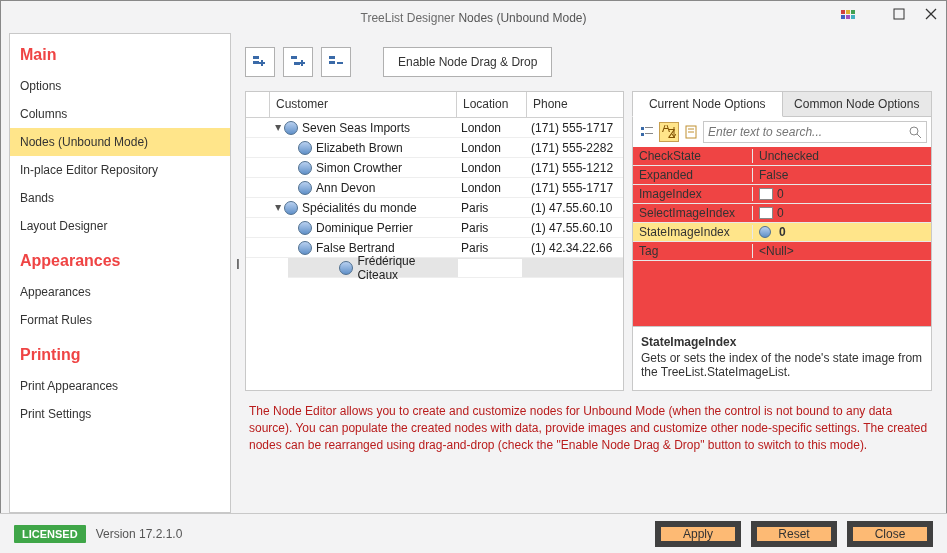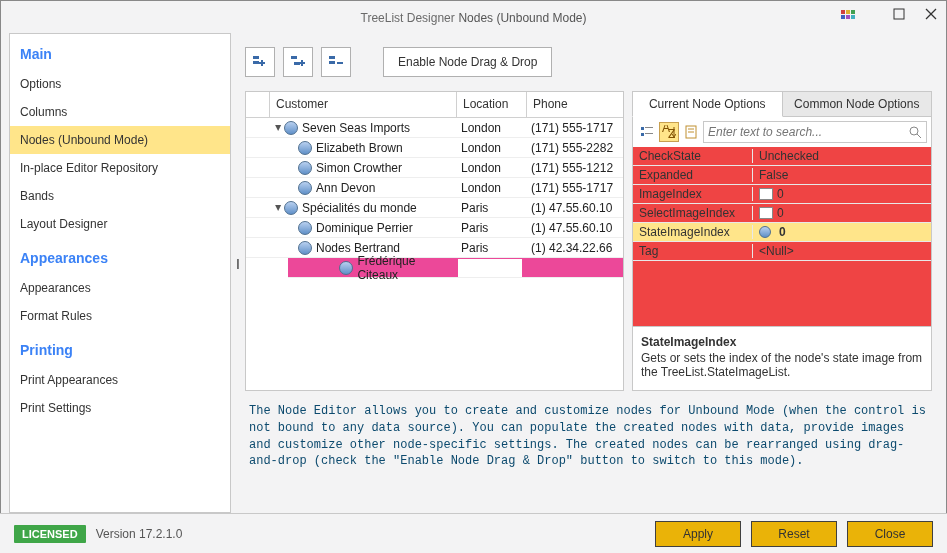--- a/index.html
+++ b/index.html
@@ -12,21 +12,21 @@
 .titlebar .controls { position: absolute; right: 8px; top: 6px; display: flex; gap: 18px; align-items: center; }
 .titlebar .icon-grid { position: absolute; right: 90px; top: 8px; width: 16px; height: 16px; }
 .win-btn { width: 14px; height: 14px; display: inline-flex; align-items: center; justify-content: center; cursor: pointer; }
 
 
 .container { display: flex; height: 480px; padding: 0 8px; gap: 8px; }
 .sidebar { width: 222px; background: #fff; border: 1px solid #c8c8c8; overflow-y: auto; }
 .content { flex: 1; background: #f3f3f4; display: flex; flex-direction: column; }
 
 
-.sb-section { font-weight: bold; color: #3b82f6; padding: 12px 10px 8px 10px; font-size: 14px; }
+.sb-section { font-weight: bold; color: #ef4444; padding: 12px 10px 8px 10px; font-size: 16px; }
 .sb-item { padding: 7px 10px 7px 10px; cursor: pointer; color: #333; }
 .sb-item.active { background: #ffe58a; }
 
 
 .toolbar { display: flex; gap: 8px; padding: 14px 0 14px 6px; align-items: center; }
 .icon-btn { width: 30px; height: 30px; border: 1px solid #b0b0b0; background: #fff; display: flex; align-items: center; justify-content: center; cursor: pointer; }
 .text-btn { height: 30px; border: 1px solid #b0b0b0; background: #fff; padding: 0 14px; display: flex; align-items: center; cursor: pointer; color: #333; }
 
 
 .editor-area { display: flex; gap: 8px; height: 300px; padding: 0 6px; }
@@ -38,21 +38,21 @@
 .gh-cell { border-right: 1px solid #d0d0d0; padding: 5px 6px; color: #333; font-size: 12px; }
 .gh-blank { width: 24px; }
 .gh-cust { flex: 1; }
 .gh-loc { width: 70px; }
 .gh-phone { width: 96px; }
 .grid-row { display: flex; height: 20px; align-items: center; border-bottom: 1px solid #eee; }
 .cell { padding: 2px 4px; font-size: 12px; color: #222; }
 .cell-indent { display: flex; align-items: center; }
 .person-icon { width: 14px; height: 14px; border-radius: 50%; background: linear-gradient(#b8d0f0,#6090c8); border: 1px solid #507090; display: inline-block; margin-right: 4px; flex-shrink: 0; }
 .expand { width: 10px; display: inline-block; text-align: center; color: #555; cursor: pointer; }
-.grid-row.editing { background: #ec4899; margin-left: 42px; }
+.grid-row.editing { background: #e5e5e5; margin-left: 42px; }
 .edit-cell { background: #fff; height: 18px; width: 64px; }
 .ibeam-cursor { position: absolute; left: -10px; top: 164px; font-size: 14px; color: #333; }
 
 
 .tabs { display: flex; height: 26px; }
 .tab { flex: 1; border: 1px solid #c8c8c8; background: #e8e8e8; display: flex; align-items: center; justify-content: center; cursor: pointer; color: #333; font-size: 12px; }
 .tab.active { background: #fff; border-bottom: 1px solid #fff; }
 .prop-toolbar { display: flex; gap: 2px; padding: 4px 4px; border-left: 1px solid #c8c8c8; border-right: 1px solid #c8c8c8; background: #fff; align-items: center; }
 .mini-icon { width: 20px; height: 20px; border: 1px solid transparent; display: flex; align-items: center; justify-content: center; cursor: pointer; }
 .mini-icon.active { background: #ffe58a; border-color: #c8a050; }
@@ -64,28 +64,28 @@
 .prop-name { width: 120px; padding: 0 6px; border-right: 1px solid #e8e8e8; color: #333; }
 .prop-val { flex: 1; padding: 0 6px; color: #333; display: flex; align-items: center; gap: 4px; }
 .prop-row.sel .prop-name { }
 .prop-row.sel .prop-val { font-weight: bold; }
 .swatch { width: 14px; height: 12px; border: 1px solid #888; background: #fff; display: inline-block; }
 .prop-help { border: 1px solid #c8c8c8; border-top: 0; background: #fff; padding: 8px; height: 64px; }
 .prop-help .hn { font-weight: bold; color: #333; }
 .prop-help .hd { color: #333; margin-top: 2px; }
 
 
-.desc { padding: 12px 10px 0 10px; color: #0c4a6e; line-height: 1.4; font-family: Liberation Mono, monospace; }
+.desc { padding: 12px 10px 0 10px; color: #b91c1c; line-height: 1.4; }
 
 
 .footer { position: absolute; bottom: 0; left: 0; right: 0; height: 40px; border-top: 1px solid #c8c8c8; display: flex; align-items: center; padding: 0 14px; background: #f3f3f4; }
 .license-badge { background: #3fa648; color: #fff; padding: 3px 8px; font-size: 11px; font-weight: bold; border-radius: 1px; }
 .version { color: #555; margin-left: 10px; }
 .footer-btns { margin-left: auto; display: flex; gap: 10px; }
-.footer-btn { width: 86px; height: 26px; border: 1px solid #404040; background: #eab308; cursor: pointer; display: flex; align-items: center; justify-content: center; color: #333; }
+.footer-btn { width: 86px; height: 26px; border: 6px solid #404040; background: #fdba74; cursor: pointer; display: flex; align-items: center; justify-content: center; color: #333; }
 
 svg { display: block; }
 </style>
 </head>
 <body>
 
 <div class="titlebar">
   <div class="title">
     <span>TreeList Designer</span> <span class="bold">Nodes (Unbound Mode)</span>
   </div>
@@ -233,21 +233,21 @@
                 <span>Dominique Perrier</span>
               </div>
               <div class="cell" style="width: 70px;">Paris</div>
               <div class="cell" style="width: 96px;">(1) 47.55.60.10</div>
             </div>
             <div class="grid-row">
               <div class="cell" style="width: 24px;"></div>
               <div class="cell cell-indent" style="flex: 1 1 0%; padding-left: 18px;">
                 <span style="width: 10px; display: inline-block;"></span>
                 <span class="person-icon"></span>
-                <span>Nodes Bertrand</span>
+                <span>False Bertrand</span>
               </div>
               <div class="cell" style="width: 70px;">Paris</div>
               <div class="cell" style="width: 96px;">(1) 42.34.22.66</div>
             </div>
             <div class="grid-row editing">
               <div class="cell" style="width: 24px;"></div>
               <div class="cell cell-indent" style="flex: 1 1 0%; padding-left: 18px;">
                 <span style="width: 10px; display: inline-block;"></span>
                 <span class="person-icon"></span>
                 <span>Frédérique Citeaux</span>

